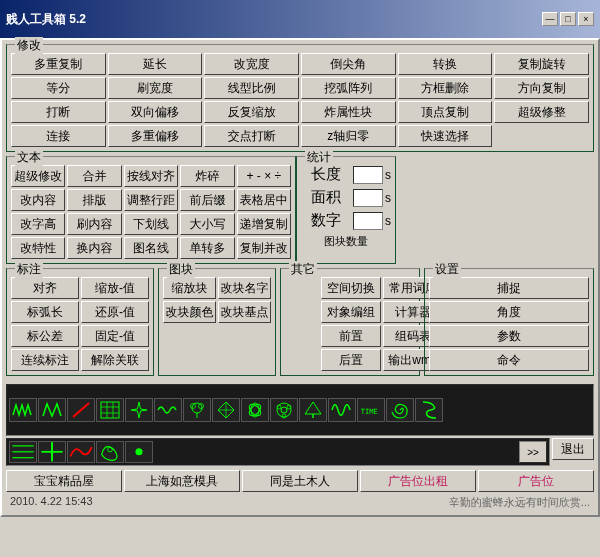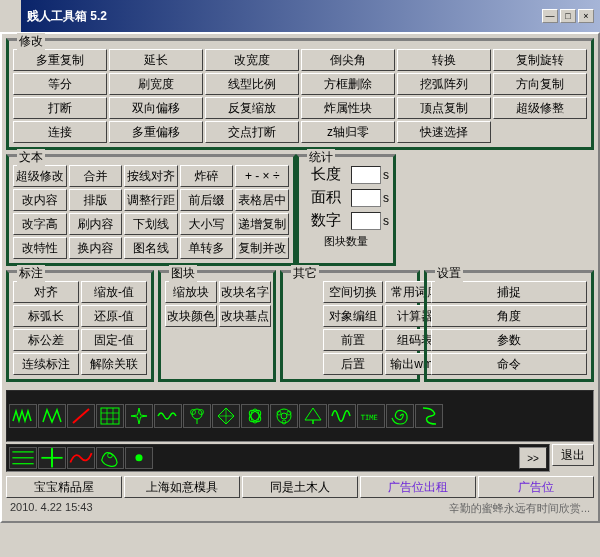--- a/index.html
+++ b/index.html
@@ -11,22 +11,21 @@
       height: 557px;
       overflow: hidden;
     }
     .title-bar {
       background: linear-gradient(to right, #0a246a, #a6b5d7);
       color: white;
       padding: 3px 6px;
       display: flex;
       align-items: center;
       justify-content: space-between;
-      height: 32px;
-      margin-left: 21px;
+      height: 38px;
     }
     .title-bar-text {
       font-size: 12px;
       font-weight: bold;
     }
     .title-bar-controls {
       display: flex;
       gap: 2px;
     }
     .title-btn {
@@ -44,21 +43,21 @@
       color: #000;
     }
     .main-window {
       background: #d4d0c8;
       border: 2px solid #fff;
       border-right-color: #808080;
       border-bottom-color: #808080;
       padding: 4px;
     }
     .section {
-      border: 3px solid #14532d;
+      border: 1px solid #14532d;
       border-top-color: #808080;
       margin-bottom: 4px;
       padding: 2px 4px 4px 4px;
       position: relative;
     }
     .section-label {
       position: absolute;
       top: -8px;
       left: 8px;
       background: #d4d0c8;
@@ -237,21 +236,21 @@
       border-top-color: #fff;
       border-left-color: #fff;
       border-right-color: #404040;
       border-bottom-color: #404040;
       padding: 1px 6px;
       font-size: 12px;
       cursor: pointer;
       height: 22px;
       flex: 1;
       text-align: center;
-      color: #6d28d9;
+      color: #be185d;
     }
     .status-bar {
       display: flex;
       justify-content: space-between;
       font-size: 11px;
       padding: 1px 4px;
       color: #333;
     }
     
     .modify-btn { min-width: 60px; font-size: 12px; }
@@ -282,22 +281,22 @@
     <div class="modify-grid" id="modify-grid">
         <button class="btn modify-btn">多重复制</button>
         <button class="btn modify-btn">延长</button>
         <button class="btn modify-btn">改宽度</button>
         <button class="btn modify-btn">倒尖角</button>
         <button class="btn modify-btn">转换</button>
         <button class="btn modify-btn">复制旋转</button>
         <button class="btn modify-btn">等分</button>
         <button class="btn modify-btn">刷宽度</button>
         <button class="btn modify-btn">线型比例</button>
+        <button class="btn modify-btn">挖弧阵列</button>
         <button class="btn modify-btn">方框删除</button>
-        <button class="btn modify-btn">挖弧阵列</button>
         <button class="btn modify-btn">方向复制</button>
         <button class="btn modify-btn">打断</button>
         <button class="btn modify-btn">双向偏移</button>
         <button class="btn modify-btn">反复缩放</button>
         <button class="btn modify-btn">炸属性块</button>
         <button class="btn modify-btn">顶点复制</button>
         <button class="btn modify-btn">超级修整</button>
         <button class="btn modify-btn">连接</button>
         <button class="btn modify-btn">多重偏移</button>
         <button class="btn modify-btn">交点打断</button>

